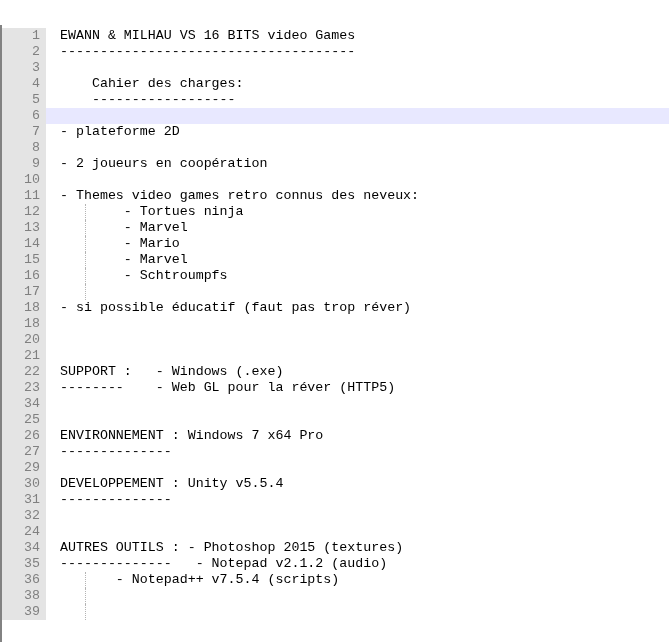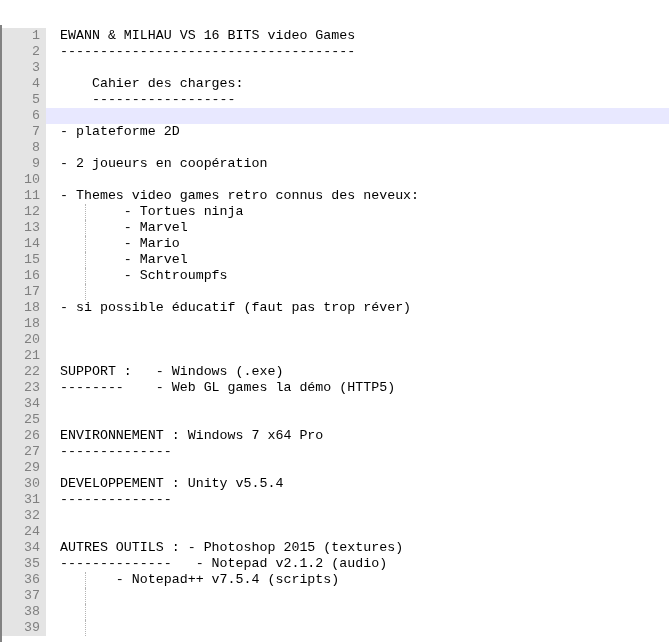--- a/index.html
+++ b/index.html
@@ -198,21 +198,21 @@
         <div class="row">
           <span class="ln">21</span>
           <span class="code"></span>
         </div>
         <div class="row">
           <span class="ln">22</span>
           <span class="code">SUPPORT :   - Windows (.exe)</span>
         </div>
         <div class="row">
           <span class="ln">23</span>
-          <span class="code">--------    - Web GL games la démo (HTTP5)</span>
+          <span class="code">--------    - Web GL pour la réver (HTTP5)</span>
         </div>
         <div class="row">
           <span class="ln">34</span>
           <span class="code"></span>
         </div>
         <div class="row">
           <span class="ln">25</span>
           <span class="code"></span>
         </div>
         <div class="row">
@@ -250,25 +250,20 @@
         <div class="row">
           <span class="ln">35</span>
           <span class="code">--------------   - Notepad v2.1.2 (audio)</span>
         </div>
         <div class="row">
           <span class="ln">36</span>
           <span class="guide"></span>
           <span class="code">       - Notepad++ v7.5.4 (scripts)</span>
         </div>
         <div class="row">
-          <span class="ln">37</span>
-          <span class="guide"></span>
-          <span class="code"></span>
-        </div>
-        <div class="row">
           <span class="ln">38</span>
           <span class="guide"></span>
           <span class="code"></span>
         </div>
         <div class="row">
           <span class="ln">39</span>
           <span class="guide"></span>
           <span class="code"></span>
         </div>
       </div>

